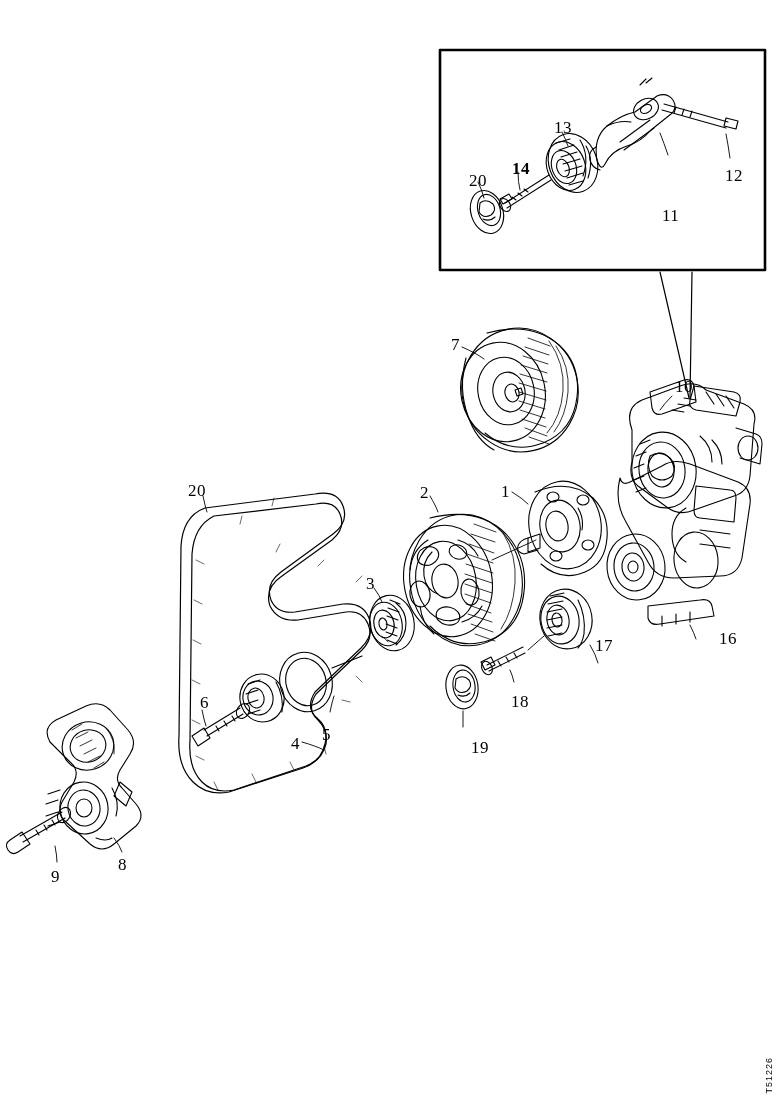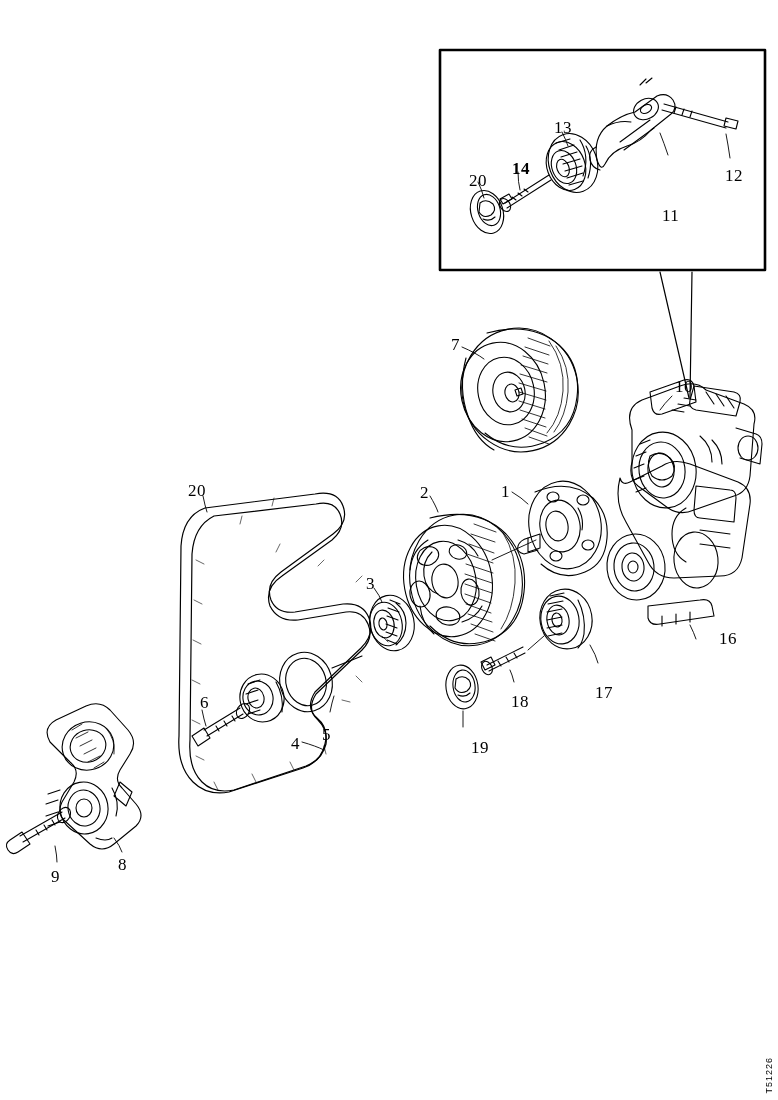--- a/index.html
+++ b/index.html
@@ -328,20 +328,20 @@
   <div class="callout" style="left:451px;top:336px;">7</div>
   <div class="callout" style="left:118px;top:856px;">8</div>
   <div class="callout" style="left:51px;top:868px;">9</div>
   <div class="callout" style="left:675px;top:378px;">10</div>
   <div class="callout" style="left:662px;top:163px;margin-top:44px;">11</div>
   <div class="callout" style="left:725px;top:167px;">12</div>
   <div class="callout" style="left:554px;top:119px;">13</div>
   <div class="callout" style="left:512px;top:160px;font-weight:bold;">14</div>
   <div class="callout" style="left:469px;top:172px;">20</div>
   <div class="callout" style="left:719px;top:630px;">16</div>
-  <div class="callout" style="left:595px;top:684px;">17</div>
+  <div class="callout" style="left:595px;top:637px;">17</div>
   <div class="callout" style="left:511px;top:693px;text-align:center;">18</div>
   <div class="callout" style="left:471px;top:739px;">19</div>
   <div class="callout" style="left:188px;top:482px;">20</div>
 
   <div id="refcode">T51226</div>
 
 </div>
 
 </body></html>

